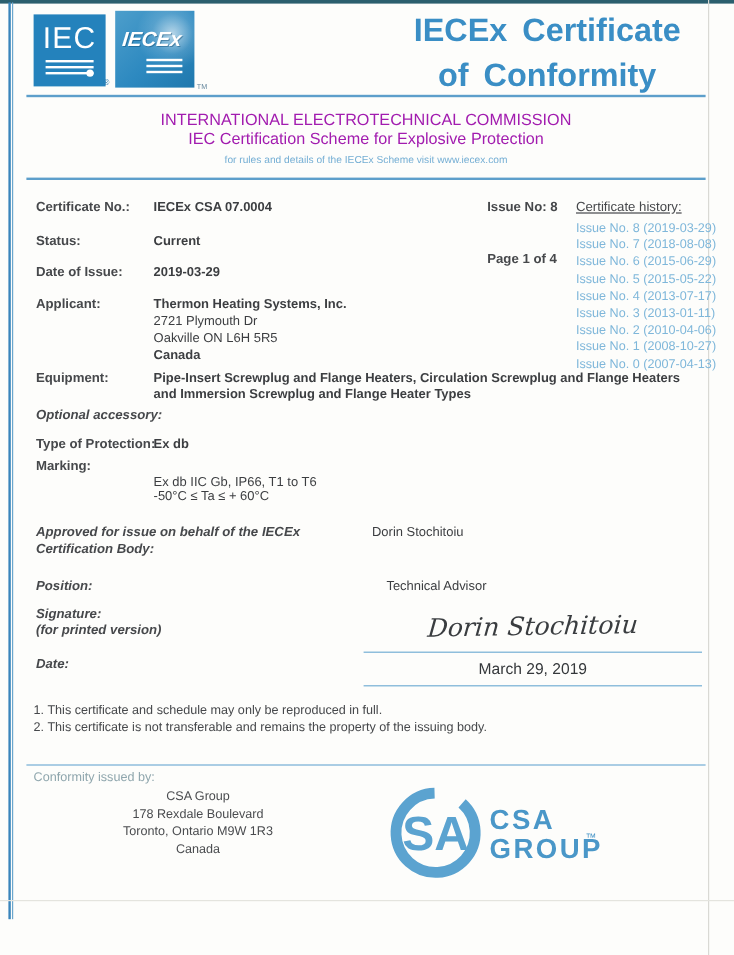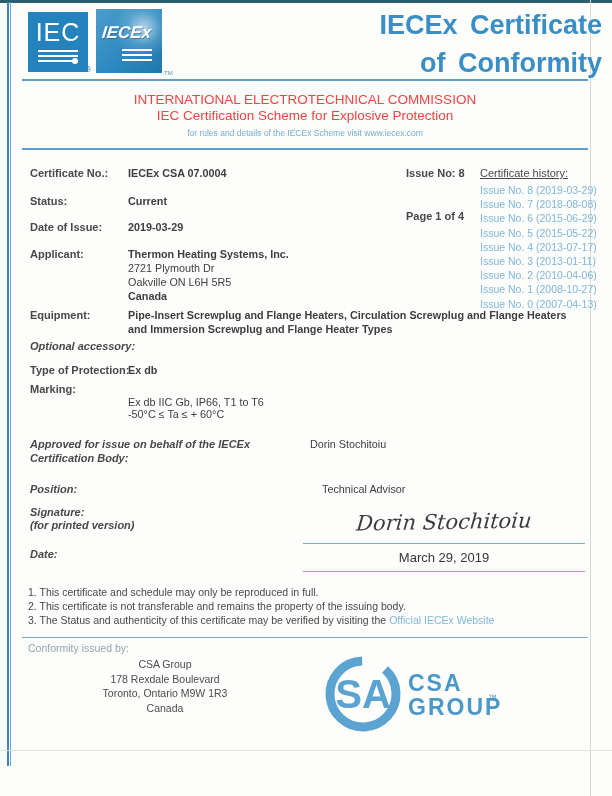--- a/index.html
+++ b/index.html
@@ -30,24 +30,24 @@
     background:
       radial-gradient(circle at 72% 30%, rgba(255,255,255,0.65) 0%, rgba(255,255,255,0.15) 26%, rgba(255,255,255,0) 46%),
       linear-gradient(135deg,#4d9ecb 0%, #2d89c0 55%, #1f78ad 100%);
     color:#fff; }
   .iecex-text { font-style:italic; font-weight:bold; font-size:17px;
     margin:14px 0 0 6px; transform:skewX(-6deg); text-shadow:1px 1px 0 rgba(0,60,100,.4); }
   .iecex-lines { position:absolute; left:26px; top:40px; width:30px; }
   .iecex-lines div { height:2px; background:#fff; margin-bottom:3px; }
   .tm-mark { left:164px; top:70px; font-size:6px; color:#6a8ba0; }
 
-  .title { left:310px; width:292px; text-align:right; color:#3a8ec5;
+  .title { left:310px; width:292px; text-align:center; color:#3a8ec5;
     font-size:27px; font-weight:bold; word-spacing:5px; }
   .rule { height:2px; background:#5d9fcb; }
-  .commission { left:22px; width:566px; text-align:center; color:#ef4444; }
+  .commission { left:22px; width:566px; text-align:center; color:#a21caf; }
   .comm1 { top:92px; font-size:13.5px; }
   .comm2 { top:108px; font-size:13.5px; }
   .comm-note { top:128px; font-size:8.5px; color:#74aed4; }
 
   .lbl { font-size:11px; color:#46484b;font-weight:bold; }
   .val { font-size:10.8px; color:#3c3e41; font-weight:bold; }
   .val-reg { font-size:10.8px; color:#3c3e41; }
   .italic { font-style:italic; }
   .hist-head { font-size:11px; color:#46484b; text-decoration:underline; }
   .hist-list { left:480px; top:183px; font-size:10.5px; color:#7fb7da; line-height:14.2px; }
@@ -159,23 +159,20 @@
   <div class="abs lbl italic" style="left:30px; top:519px;">(for printed version)</div>
   <div class="abs sig-script" style="left:303px; width:282px; top:510px; text-align:center;">Dorin Stochitoiu</div>
   <div class="abs blue-line" style="left:303px; top:543px; width:282px;"></div>
 
   <div class="abs lbl italic" style="left:30px; top:548px;">Date:</div>
   <div class="abs" style="left:303px; width:282px; top:550px; text-align:center; font-size:13px; color:#35383b;">March 29, 2019</div>
   <div class="abs blue-line" style="left:303px; top:571px; width:282px;"></div>
 
   <div class="abs notes" style="top:586px;">1. This certificate and schedule may only be reproduced in full.</div>
   <div class="abs notes" style="top:600px;">2. This certificate is not transferable and remains the property of the issuing body.</div>
-  <div class="abs notes" style="top:614px;">
-    <span>3. The Status and authenticity of this certificate may be verified by visiting the</span><span class="link">Official IECEx Website</span>
-  </div>
 
   <div class="abs blue-line" style="left:22px; top:637px; width:566px;"></div>
   <div class="abs issued-by" style="left:28px; top:642px;">Conformity issued by:</div>
 
   <div class="abs issuer-addr">
     <div>CSA Group</div>
     <div>178 Rexdale Boulevard</div>
     <div>Toronto, Ontario M9W 1R3</div>
     <div>Canada</div>
   </div>

